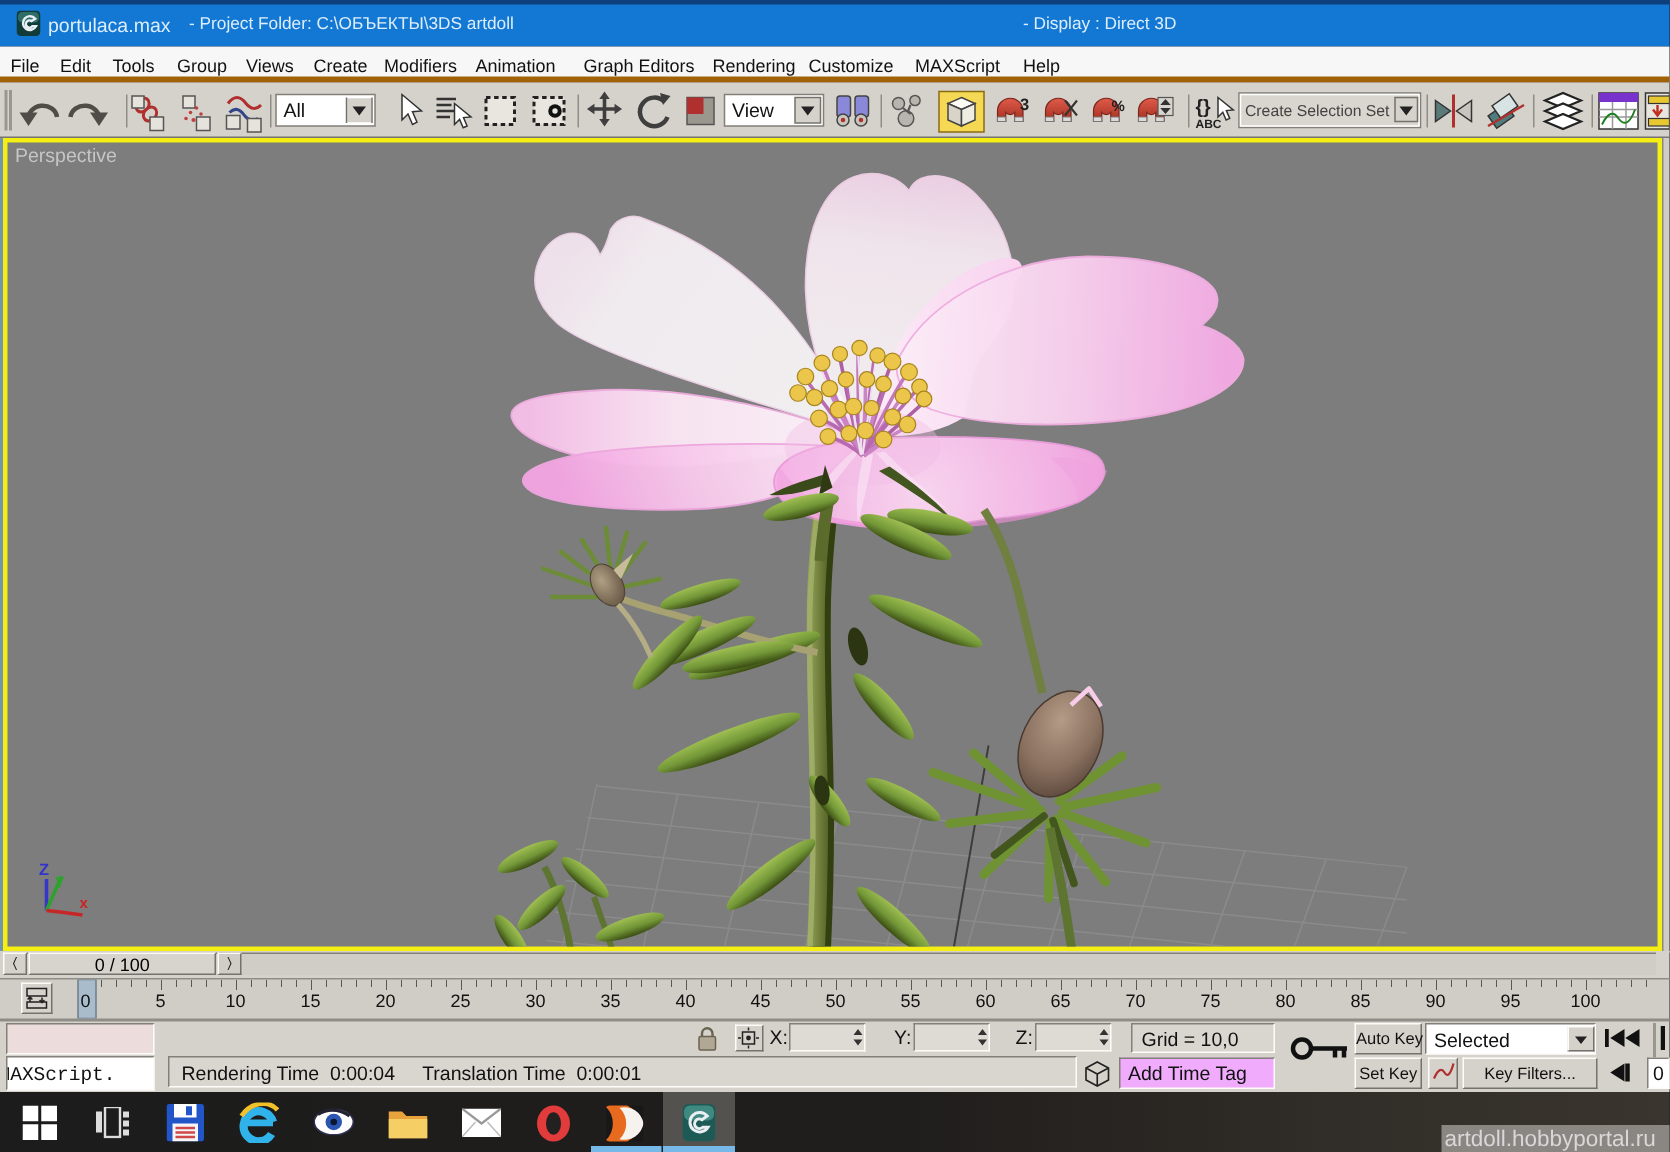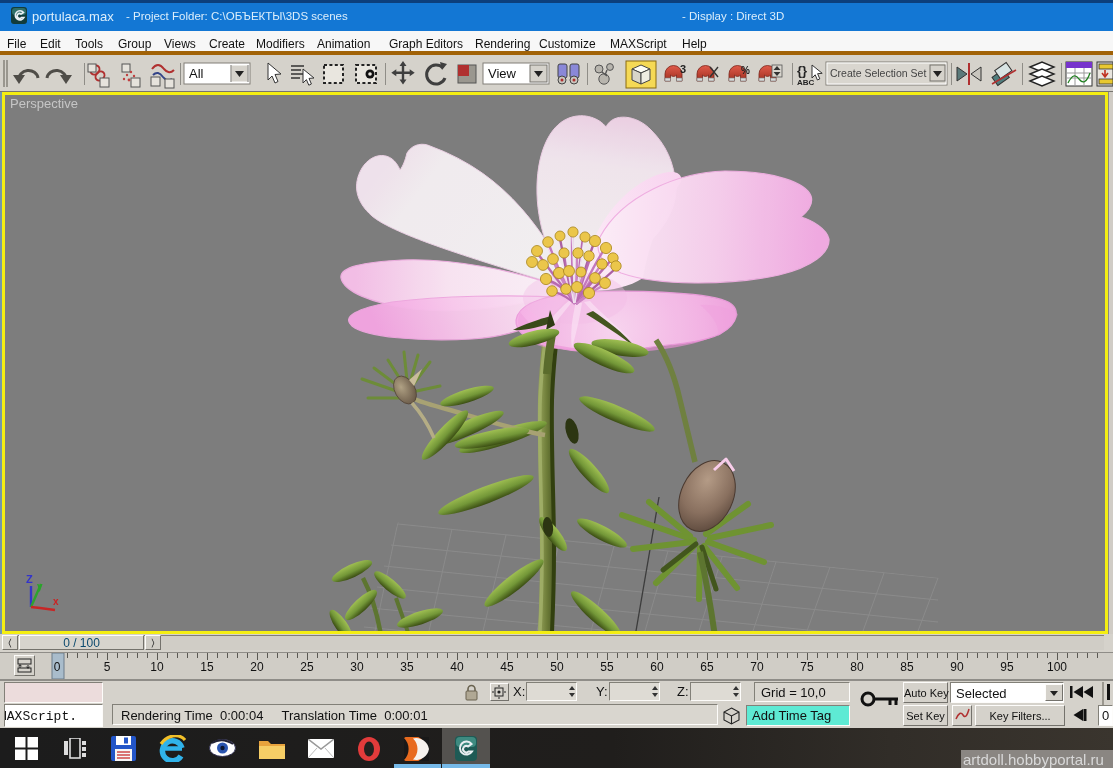--- a/index.html
+++ b/index.html
@@ -36,21 +36,21 @@
 <body>
 <div id="page">
   <div class="abs" id="title">
     <div class="abs strip"></div>
     <svg class="abs" style="left:11px;top:7px" width="16" height="17" viewBox="0 0 16 17">
       <rect x="0" y="0" width="16" height="17" rx="3" fill="#123c3a"></rect>
       <rect x="1" y="1" width="14" height="7" rx="3" fill="#2e6e68"></rect>
       <path d="M12.5 5.5 A4.6 4.6 0 1 0 13 10.5 L10.5 10.5 A2.4 2.4 0 1 1 10 7 Z" fill="none" stroke="#e8eef2" stroke-width="1.6"></path>
     </svg>
     <span class="abs ttxt big" style="left:32px">portulaca.max</span>
-    <span class="abs ttxt" style="left:126px">- Project Folder: C:\ОБЪЕКТЫ\3DS scenes</span>
+    <span class="abs ttxt" style="left:126px">- Project Folder: C:\ОБЪЕКТЫ\3DS artdoll</span>
     <span class="abs ttxt" style="left:682px">- Display : Direct 3D</span>
   </div>
   <div class="abs" id="menu">
     <span style="left:7px">File</span>
       <span style="left:40px">Edit</span>
       <span style="left:75px">Tools</span>
     <span style="left:118px">Group</span>
       <span style="left:164px">Views</span>
       <span style="left:209px">Create</span>
     <span style="left:256px">Modifiers</span>
@@ -473,21 +473,21 @@
     <text x="37" y="590" font-size="10" font-weight="bold" fill="#2aa52a" font-family="Liberation Sans,sans-serif">y</text>
     <text x="53" y="605" font-size="10" font-weight="bold" fill="#cc2222" font-family="Liberation Sans,sans-serif">x</text>
   </svg>
   </div>
   <div class="abs" id="vpR"></div>
   <div class="abs" id="persp">Perspective</div>
   <div class="abs" id="tslide">
       <div class="abs" style="left:0;top:0;width:1113px;height:1px;background:#d5d2cb"></div>
     <div class="abs raised" style="left:2px;top:1px;width:16px;height:15px;text-align:center;font-size:10px;color:#222;line-height:14px">〈</div>
     <div class="abs" style="left:18px;top:1px;width:1086px;height:15px;border-top:1px solid #828078;background:#d0cdc6"></div>
-    <div class="abs raised" style="left:19px;top:1px;width:125px;height:15px;background:#d7d4cd;text-align:center;font-size:12px;color:#0c4a6e;line-height:14px">0 / 100</div>
+    <div class="abs raised" style="left:19px;top:1px;width:125px;height:15px;background:#d7d4cd;text-align:center;font-size:12px;color:#000000;line-height:14px">0 / 100</div>
     <div class="abs raised" style="left:145px;top:1px;width:16px;height:15px;text-align:center;font-size:10px;color:#222;line-height:14px">〉</div>
   </div>
   <div class="abs" id="track">
     <svg width="1113" height="26" style="position:absolute;left:0;top:0">
       <g stroke="#5a5852" stroke-width="1" shape-rendering="crispEdges">
           <path d="M57.5,0 v7"></path>
           <path d="M67.5,0 v5"></path>
           <path d="M77.5,0 v5"></path>
           <path d="M87.5,0 v5"></path>
           <path d="M97.5,0 v5"></path>
@@ -664,21 +664,21 @@
     <div class="abs sunken" style="left:754px;top:2px;width:96px;height:20px;background:#d9d6cf">
       <span class="abs f13" style="left:6px;top:2px">Grid = 10,0</span>
     </div>
     <svg class="abs" style="left:860px;top:10px" width="42" height="20">
       <circle cx="8" cy="9" r="6" fill="none" stroke="#111" stroke-width="3"></circle>
       <path d="M14,9 h24 M30,9 v6 M36,9 v6" stroke="#111" stroke-width="3"></path>
     </svg>
     <svg class="abs" style="left:722px;top:27px" width="19" height="18">
       <path d="M9.5,1 L17,5 L17,13 L9.5,17 L2,13 L2,5 Z M2,5 L9.5,9 L17,5 M9.5,9 L9.5,17" fill="none" stroke="#222" stroke-width="1.1"></path>
     </svg>
-    <div class="abs sunken" style="left:746px;top:25px;width:104px;height:21px;background:#5eead4">
+    <div class="abs sunken" style="left:746px;top:25px;width:104px;height:21px;background:#f0abfc">
       <span class="abs f13" style="left:5px;top:2px">Add Time Tag</span>
     </div>
     <div class="abs raised" style="left:903px;top:2px;width:45px;height:21px;background:#d5d2cb;text-align:center;font-size:11px;color:#111;line-height:20px">Auto Key</div>
     <div class="abs raised" style="left:903px;top:25px;width:45px;height:21px;background:#d5d2cb;text-align:center;font-size:11px;color:#111;line-height:20px">Set Key</div>
     <div class="abs sunken" style="left:950px;top:2px;width:114px;height:21px;background:#fff">
       <span class="abs f13" style="left:5px;top:3px">Selected</span>
       <div class="abs raised" style="left:94px;top:1px;width:18px;height:17px;background:#d5d2cb">
         <svg width="16" height="15">
             <path d="M4,6 l8,0 l-4,5 z" fill="#222"></path>
           </svg>

